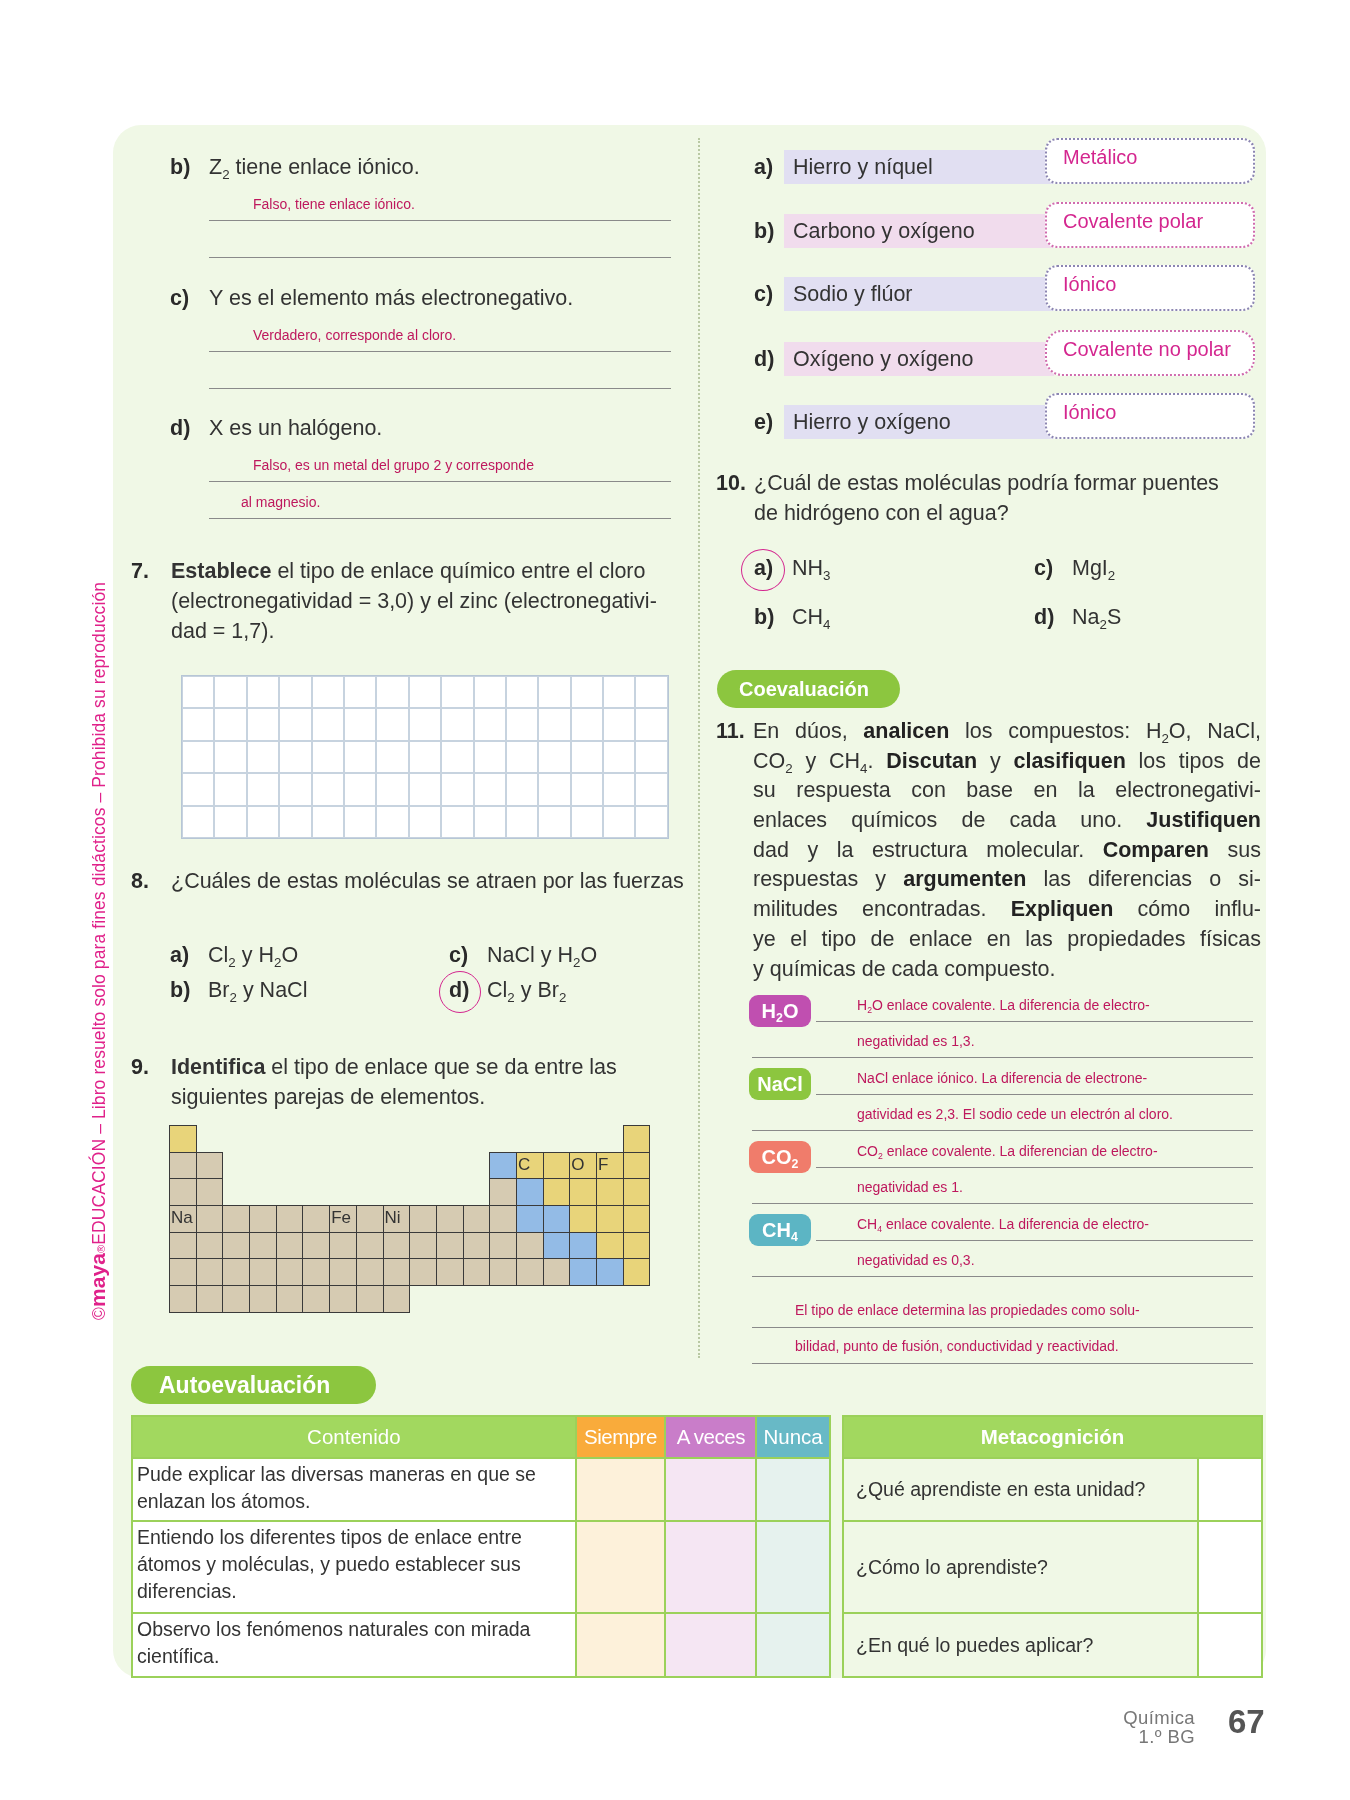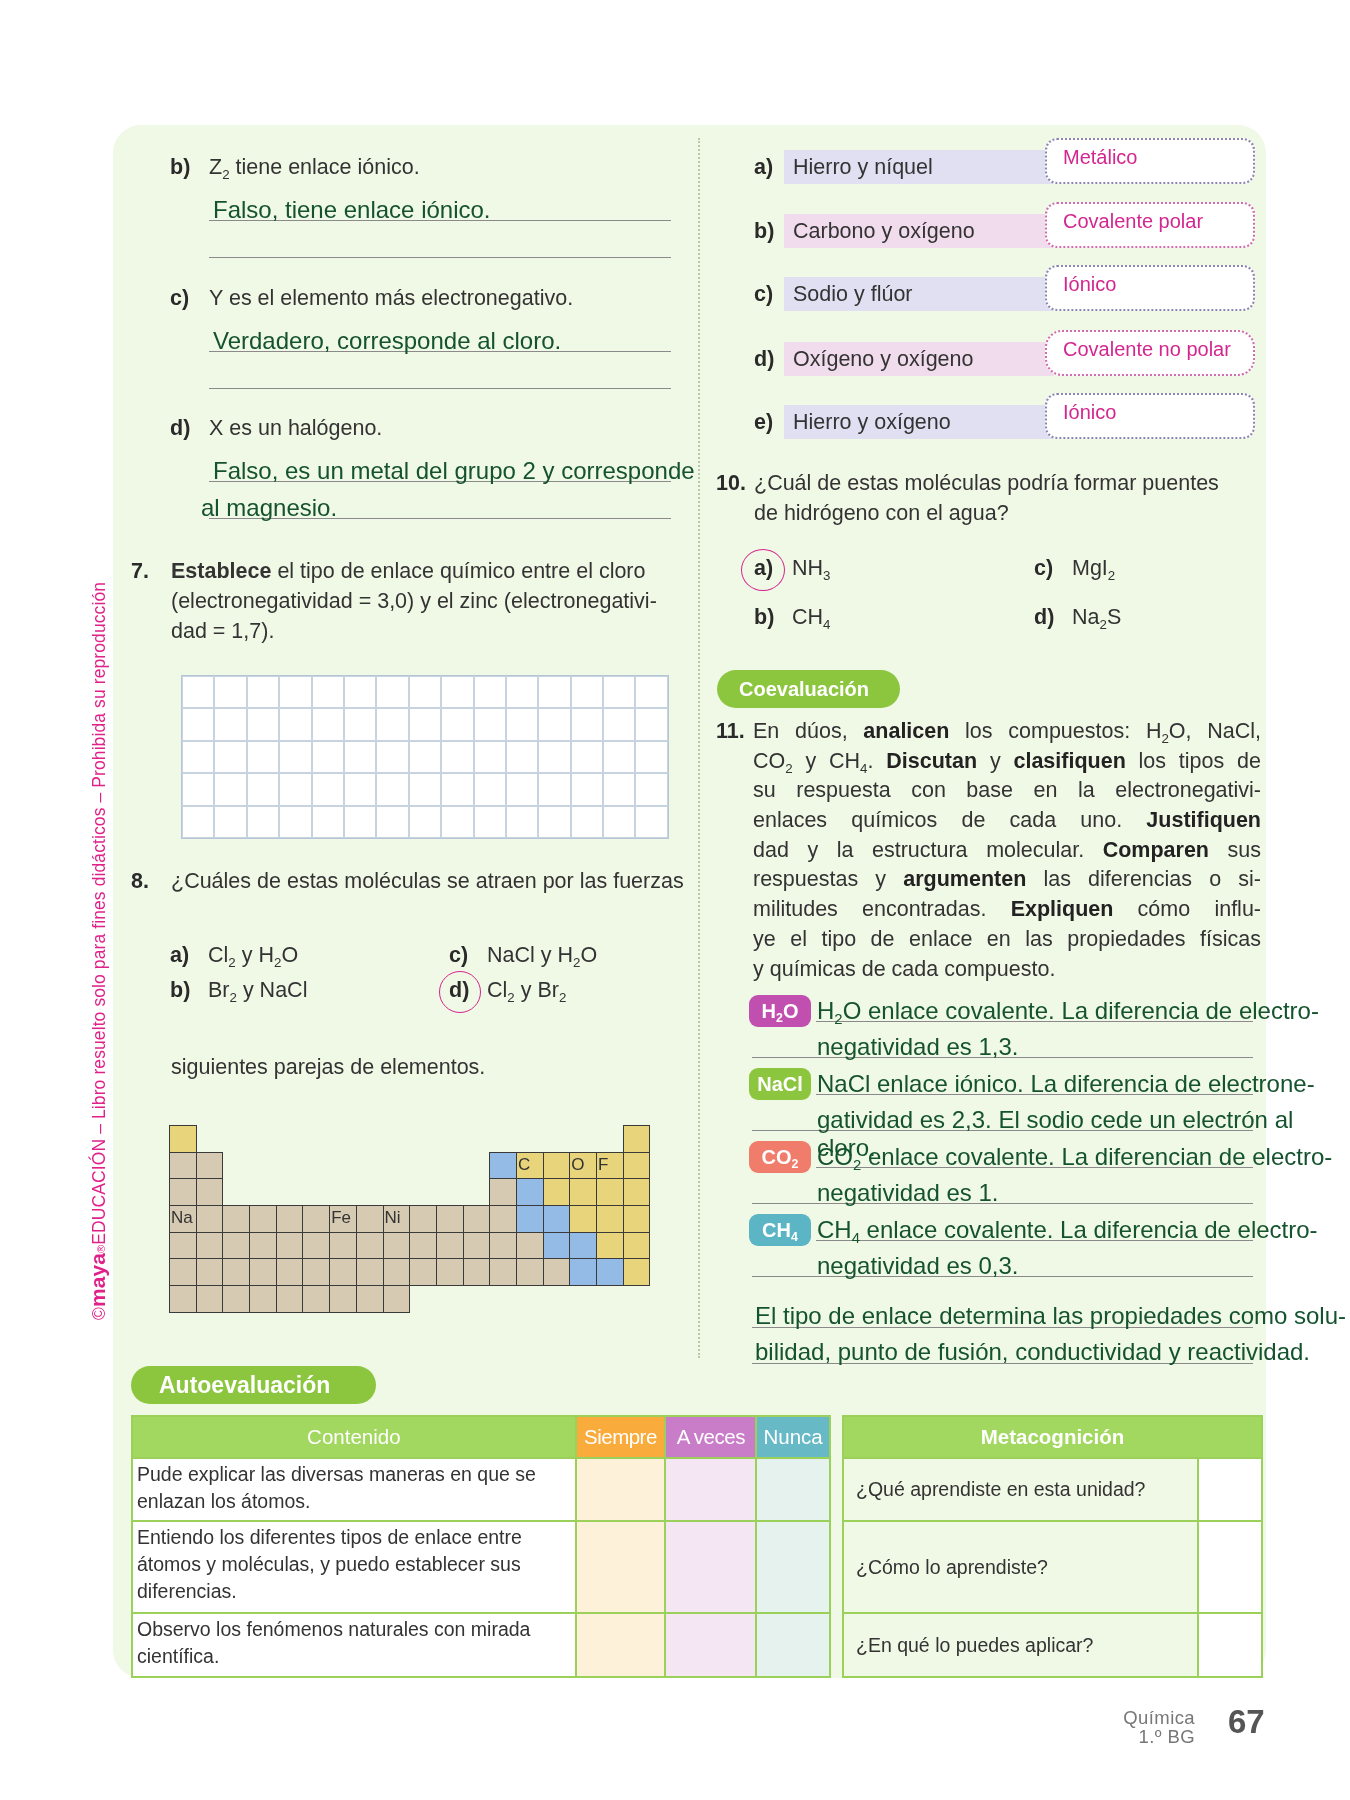--- a/index.html
+++ b/index.html
@@ -10,21 +10,21 @@
   .divider { position: absolute; left: 698px; top: 138px; height: 1220px; border-left: 2px dotted #b9c9a3; }
 
   .side-text { position: absolute; left: 86px; top: 1320px; transform-origin: left top; transform: rotate(-90deg); white-space: nowrap; font-size: 17.5px; color: #e0218a; letter-spacing: 0.1px; }
   .side-text .brand { font-weight: bold; font-size: 21px; }
   .side-text .reg { font-size: 11px; }
 
   .abs { position: absolute; }
   .txt { font-size: 21.5px; line-height: 30px; color: #333; }
   .lbl { font-weight: bold; color: #2a2a2a; }
   .num { font-weight: bold; color: #2a2a2a; }
-  .answer { color: #14532d; font-size: 24px; }
+  .answer { color: #be185d; font-size: 14px; margin-left: 40px; }
   .ans-line { position: absolute; height: 0; border-bottom: 1.5px solid #8a8a8a; }
   sub { font-size: 62%; vertical-align: -0.35em; line-height: 0; }
 
   .grid7 { position: absolute; left: 181px; top: 675px; display: grid; grid-template-columns: repeat(15, 32.4px); grid-template-rows: repeat(5, 32.4px); border: 1.5px solid #b7c6d6; background: #fff; }
   .grid7 div { border: 1px solid #c7d3df; background: #fff; }
 
   .ptable { position: absolute; left: 169px; top: 1125px; display: grid; grid-template-columns: repeat(18, 26.7px); grid-template-rows: repeat(7, 26.7px); }
   .pcell { border: 1px solid #3a3a3a; font-size: 17px; line-height: 24px; padding-left: 1px; color: #333; margin: 0 -1px -1px 0; }
   .pcell.t { background: #d6cbb2; }
   .pcell.y { background: #e8d47a; }
@@ -163,20 +163,21 @@
 </div>
 <div id="q8opts">
     <div class="txt" style="position: absolute; left: 170px; top: 940px; width: 250px;"><span class="lbl" style="display: inline-block; width: 38px;">a)</span><span>Cl<sub>2</sub> y H<sub>2</sub>O</span></div>
     <div class="txt" style="position: absolute; left: 170px; top: 975px; width: 250px;"><span class="lbl" style="display: inline-block; width: 38px;">b)</span><span>Br<sub>2</sub> y NaCl</span></div>
     <div class="txt" style="position: absolute; left: 449px; top: 940px; width: 250px;"><span class="lbl" style="display: inline-block; width: 38px;">c)</span><span>NaCl y H<sub>2</sub>O</span></div>
     <div class="txt" style="position: absolute; left: 449px; top: 975px; width: 250px;"><span class="lbl" style="display: inline-block; width: 38px;">d)</span><span>Cl<sub>2</sub> y Br<sub>2</sub></span></div>
     <div class="circle" style="left: 439px; top: 971px; width: 42px; height: 42px;"></div>
   </div>
 
 <div class="abs txt" style="left:131px; top:1052px; width:560px;">
+  <div><span class="num" style="display:inline-block;width:40px;">9.</span><b>Identifica</b><span> el tipo de enlace que se da entre las</span></div>
   <div style="padding-left:40px;">siguientes parejas de elementos.</div>
 </div>
 <div class="ptable" id="ptable">
     <div class="pcell y"></div>
     <div></div>
     <div></div>
     <div></div>
     <div></div>
     <div></div>
     <div></div>

